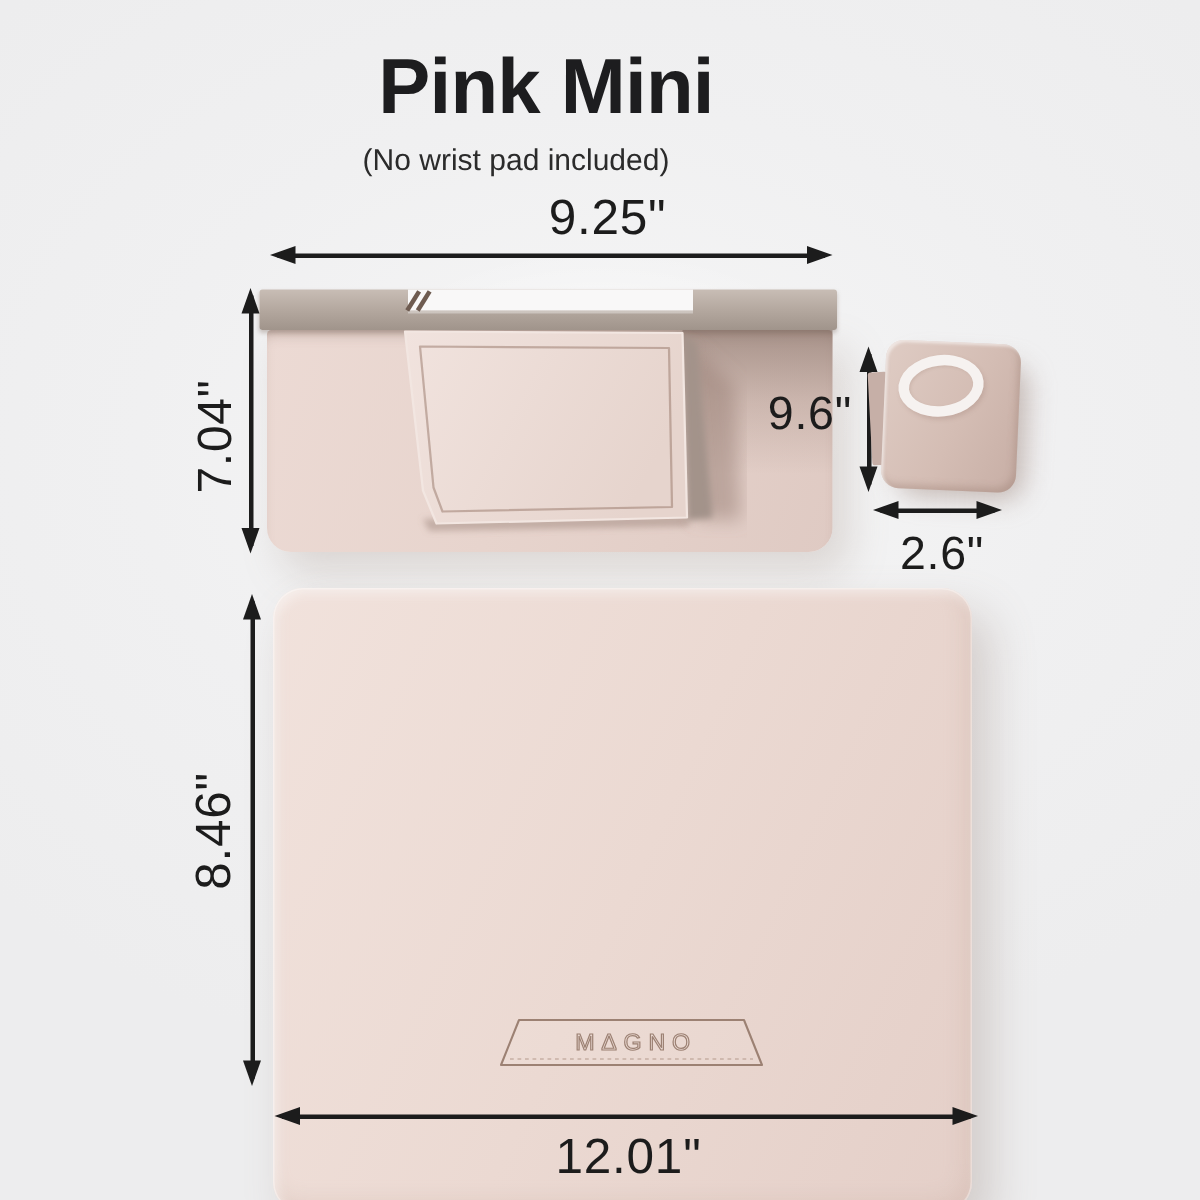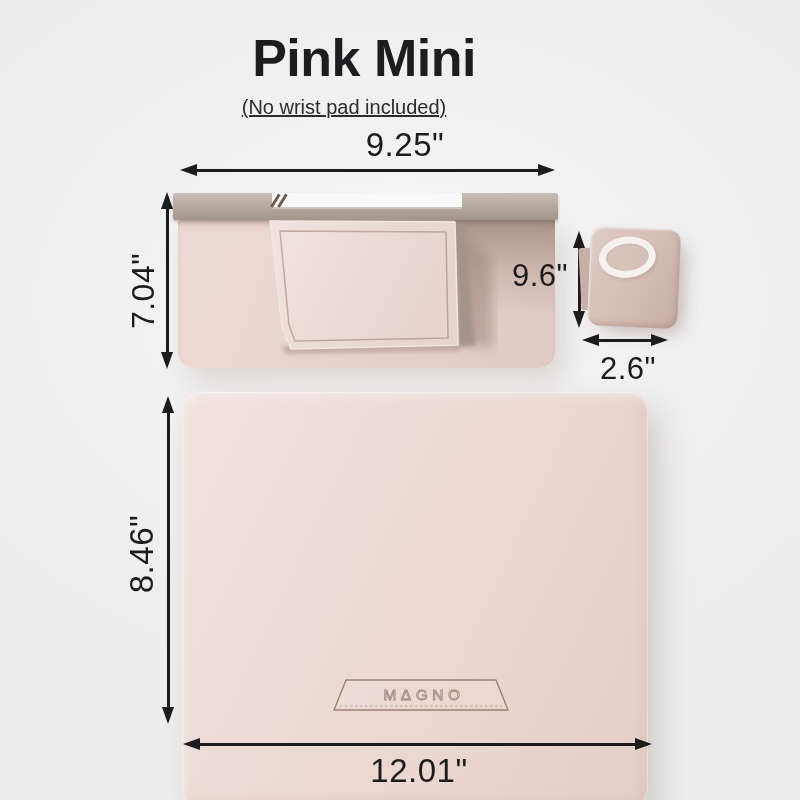--- a/index.html
+++ b/index.html
@@ -12,21 +12,21 @@
   }
   .glow{position:absolute;pointer-events:none;}
   #glow-stand{left:150px;top:120px;width:500px;height:300px;
     background:radial-gradient(ellipse 50% 50% at 50% 50%, rgba(255,255,255,.95) 0%, rgba(255,255,255,0) 70%);}
   #glow-mat{left:170px;top:380px;width:520px;height:370px;
     background:radial-gradient(ellipse 50% 50% at 50% 50%, rgba(255,255,255,.55) 0%, rgba(255,255,255,0) 72%);}
 
   .title{position:absolute;left:0;top:28px;width:728px;text-align:center;
     font-size:52px;font-weight:800;letter-spacing:-.5px;color:#1d1d1f;}
   .subtitle{position:absolute;left:0;top:96px;width:688px;text-align:center;
-    font-size:20px;font-weight:400;color:#2b2b2b;text-decoration:underline;}
+    font-size:20px;font-weight:400;color:#2b2b2b;}
 
   .dim-label{position:absolute;font-size:32px;font-weight:500;text-align:center;
     color:var(--ink,#1c1c1c);letter-spacing:.5px;white-space:nowrap;}
   .rot{transform:rotate(-90deg);}
 
   
   .arr-h{position:absolute;height:3px;}
   .arr-h .ln{position:absolute;left:5px;right:5px;top:0;height:2.6px;background:var(--ink,#1c1c1c);}
   .arr-h::before,.arr-h::after{content:"";position:absolute;top:-5.4px;width:0;height:0;
     border-top:6.8px solid transparent;border-bottom:6.8px solid transparent;}

